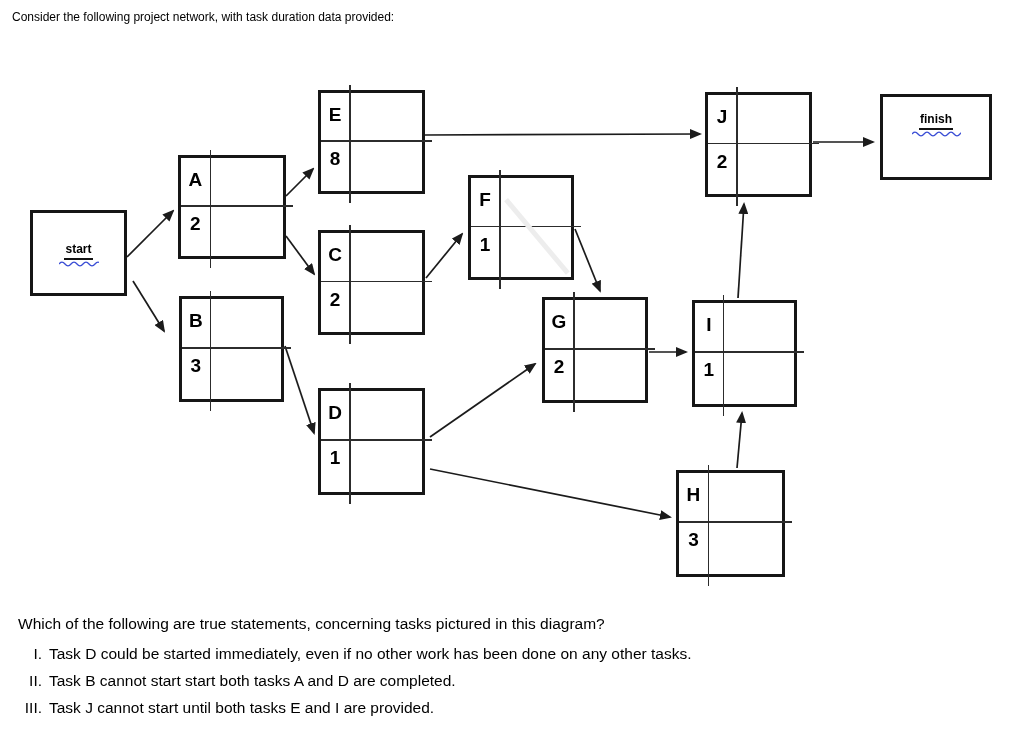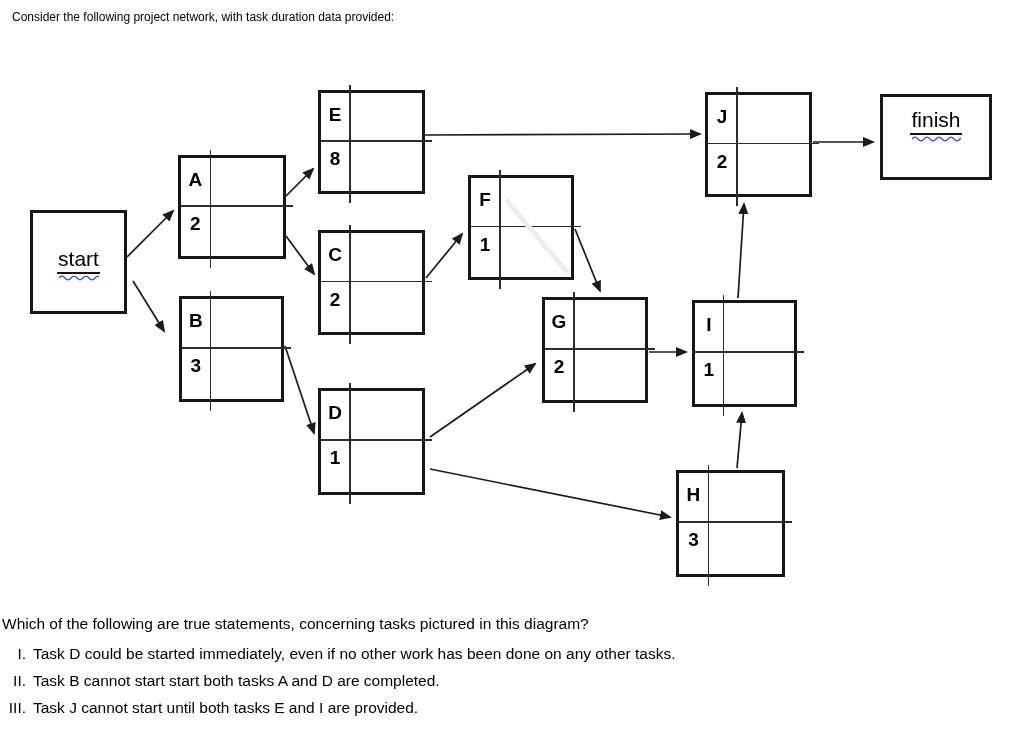--- a/index.html
+++ b/index.html
@@ -21,27 +21,27 @@
     position:absolute;left:0;width:28%;text-align:center;
     font-weight:700;font-size:19px;line-height:1;
   }
   .letter{top:12px}
   .dur{top:calc(48% + 9px)}
   .tlabel{
     position:absolute;inset:0;display:flex;flex-direction:column;
     align-items:center;justify-content:center;
   }
   .tword{
-    font-weight:400;font-size:21px;line-height:1.15;
+    font-weight:700;font-size:12px;line-height:1.15;
     border-bottom:2px solid #121212;padding:0 1px 1px;
   }
   .wave{display:block;margin-top:1px}
   .wave path{fill:none;stroke-width:1.3}
   .watermark{position:absolute;height:5px;background:#ededed;transform-origin:left top;z-index:3}
-  .question{position:absolute;left:2px;top:615px;font-size:15.5px;width:790px}
+  .question{position:absolute;left:18px;top:615px;font-size:15.5px;width:790px}
   .prompt{margin-bottom:12px}
   .statement{display:flex;margin-bottom:10px;line-height:17px}
   .numeral{width:24px;text-align:right;margin-right:7px;flex:none}
 </style>
 </head>
 <body>
 
 <div class="instruction">Consider the following project network, with task duration data provided:</div>
 
 <div id="diagram">
@@ -61,21 +61,21 @@
       <line x1="575" y1="229" x2="600" y2="291" class="edge" stroke="#1b1b1b" marker-end="url(#arrowhead)"></line>
       <line x1="430" y1="437" x2="535" y2="364" class="edge" stroke="#1b1b1b" marker-end="url(#arrowhead)"></line>
       <line x1="430" y1="469" x2="670" y2="517" class="edge" stroke="#1b1b1b" marker-end="url(#arrowhead)"></line>
       <line x1="649" y1="352" x2="686" y2="352" class="edge" stroke="#1b1b1b" marker-end="url(#arrowhead)"></line>
       <line x1="737" y1="468" x2="742" y2="413" class="edge" stroke="#1b1b1b" marker-end="url(#arrowhead)"></line>
       <line x1="738" y1="298" x2="744" y2="204" class="edge" stroke="#1b1b1b" marker-end="url(#arrowhead)"></line>
       <line x1="813" y1="142" x2="873" y2="142" class="edge" stroke="#1b1b1b" marker-end="url(#arrowhead)"></line>
       <line x1="373" y1="449" x2="373" y2="474" class="edge thick" stroke="#1b1b1b" marker-end="url(#arrowhead)"></line>
     </svg>
 
-<div class="node terminal" style="left: 30px; top: 210px; width: 97px; height: 104px;">
+<div class="node terminal" style="left: 30px; top: 210px; width: 97px; height: 86px;">
       <div class="tlabel" style="transform: translateY(2px);">
         <span class="tword">start</span>
         <svg width="40" height="6" class="wave">
           <path d="M0 3 q3 -3.6 6 0 t6 0 t6 0 t6 0 t6 0 t6 0 t6 0" stroke="#3b4ed5"></path>
         </svg>
       </div>
     </div>
     <div class="node task" style="left: 178px; top: 155px; width: 108px; height: 104px;">
       <div class="vline"></div>
       <div class="hline"></div>

